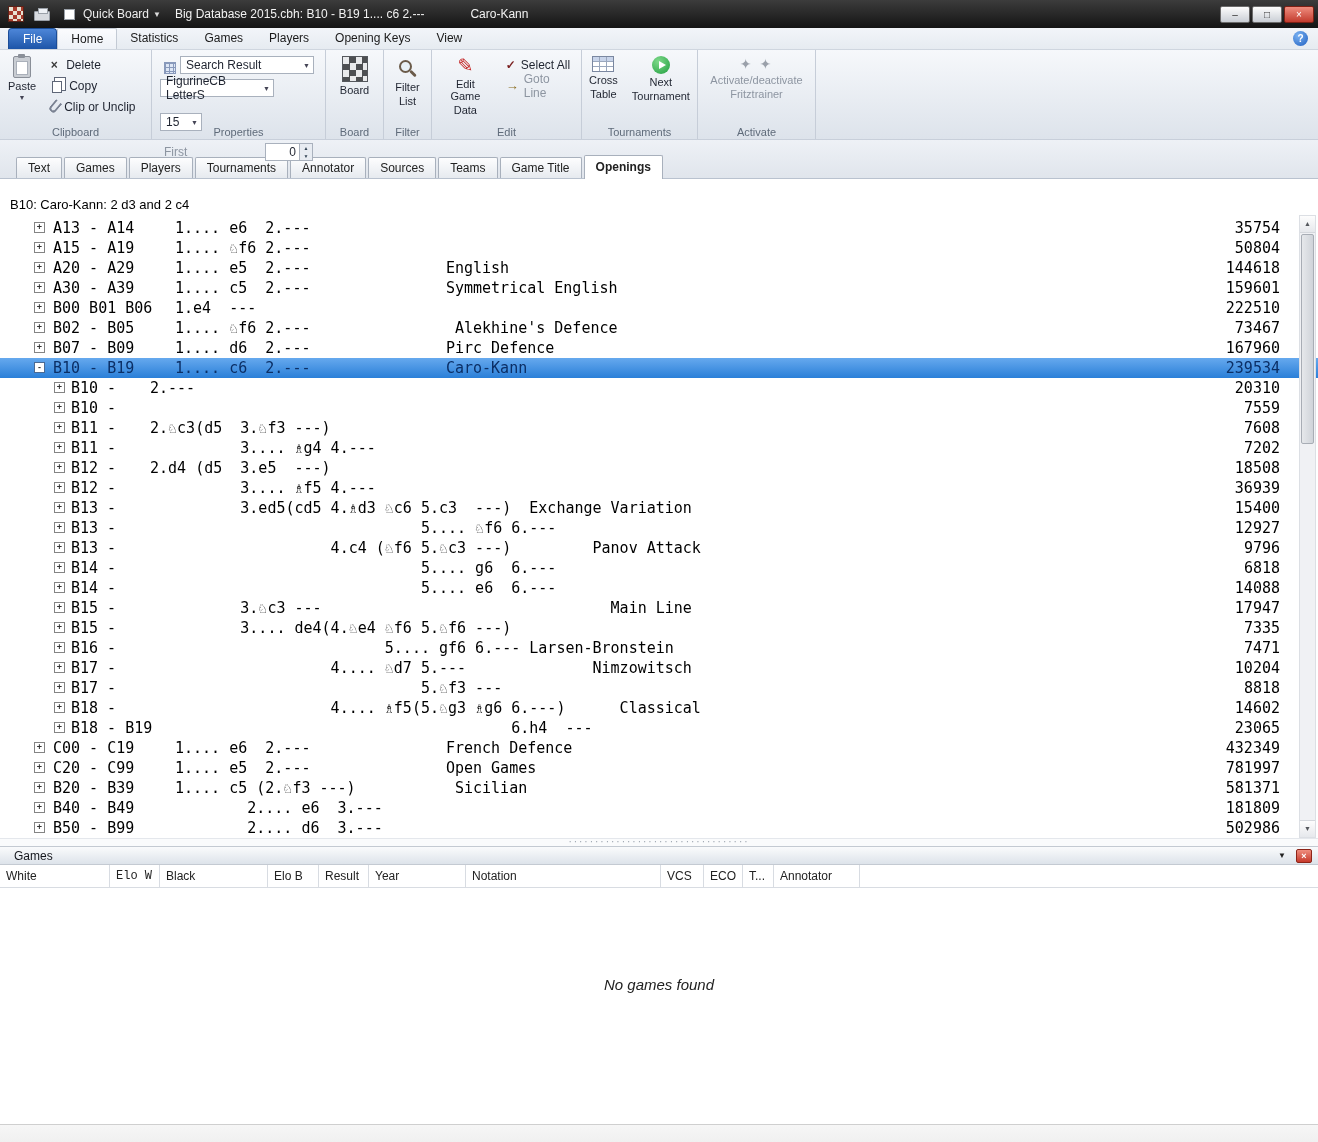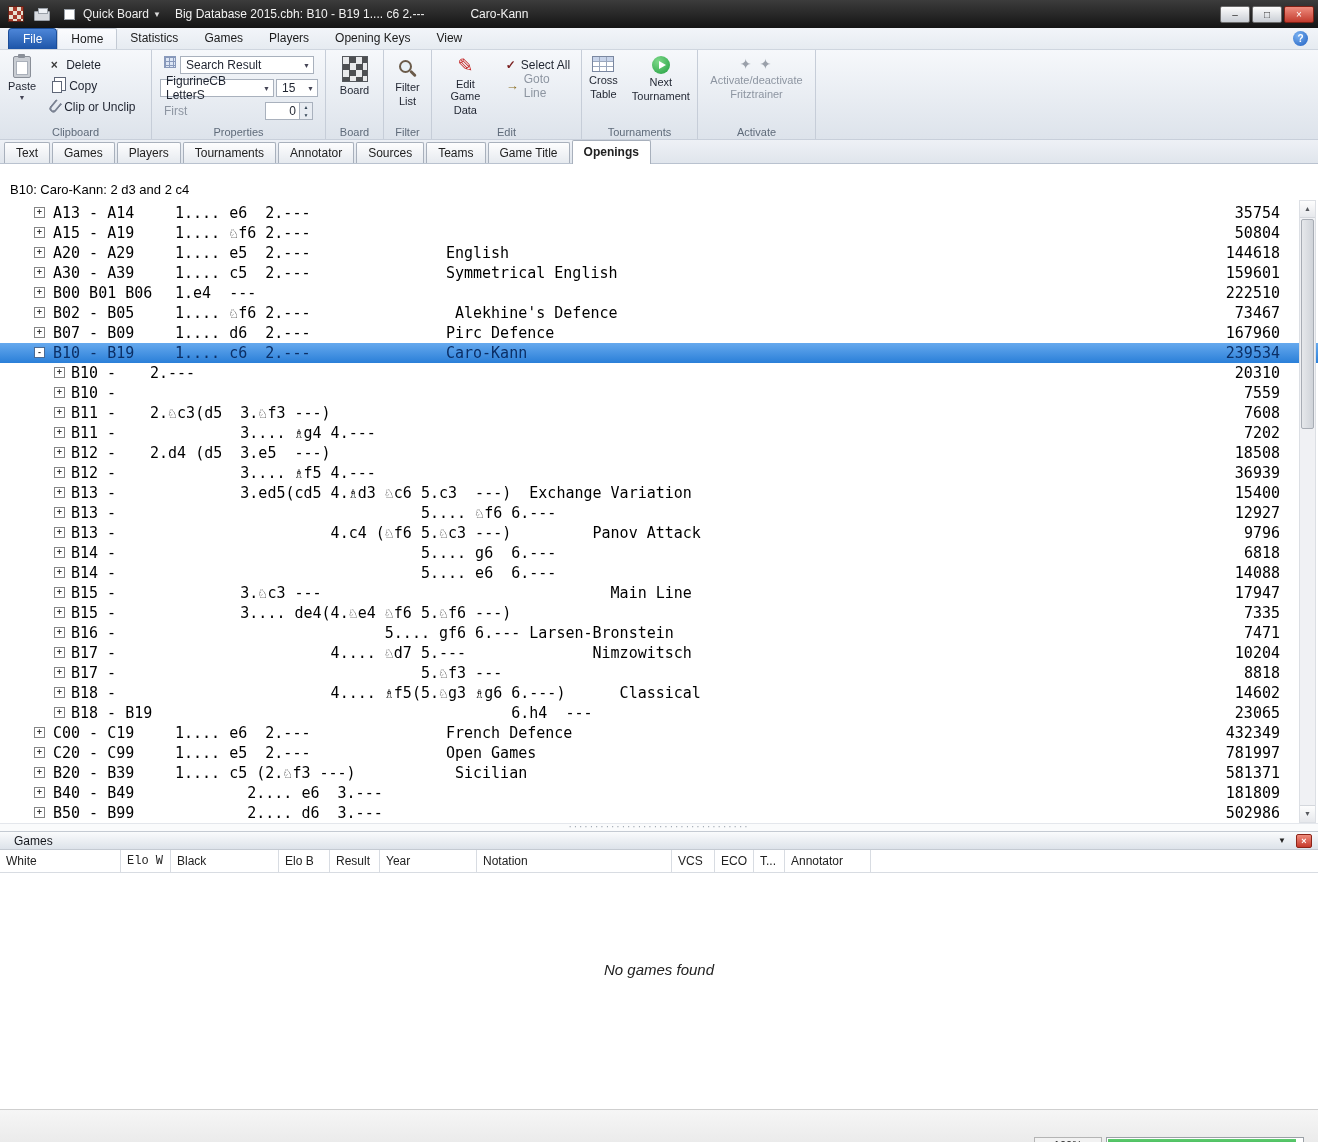--- a/index.html
+++ b/index.html
@@ -80,22 +80,22 @@
     repeating-linear-gradient(90deg,transparent 0 6px,#9aa7bd 6px 7px),
     repeating-linear-gradient(transparent 0 4px,#9aa7bd 4px 5px),
     linear-gradient(#c8d4ea 0 5px,#fff 5px);}
   .play-icon{position:relative;width:18px;height:18px;border-radius:50%;
     background:radial-gradient(circle at 35% 30%,#7ed98a,#1f9e3e);}
   .play-icon::after{content:"";position:absolute;left:7px;top:5px;border-left:7px solid #fff;
     border-top:4px solid transparent;border-bottom:4px solid transparent;}
   .sparkle{color:#9aa0aa;font-size:14px;letter-spacing:2px;}
 
   
-  .doctabs{height:24px;background:linear-gradient(#eef1f6,#e0e5ec);border-bottom:1px solid #b9c2cf;
-    display:flex;align-items:flex-end;padding-left:4px;font-size:12px;}
+  .doctabs{height:39px;background:linear-gradient(#eef1f6,#e0e5ec);border-bottom:1px solid #b9c2cf;
+    display:flex;align-items:flex-end;padding-left:16px;font-size:12px;}
   .dtab{height:21px;line-height:20px;padding:0 11px;margin-right:2px;border:1px solid #a8b0bc;
     border-bottom:none;border-radius:2px 2px 0 0;background:linear-gradient(#fdfdfe,#e6eaef);color:#222;}
   .dtab.active{height:24px;line-height:23px;background:#fff;font-weight:bold;margin-bottom:-1px;}
 
   
   .content{position:relative;height:659px;background:#fff;}
   .pane-header{height:39px;padding:18px 0 0 10px;font-size:13px;color:#000;}
   .tree{position:relative;}
   .trow{position:relative;height:20px;font-family:"DejaVu Sans Mono","Liberation Mono",monospace;
     font-size:15px;line-height:20px;color:#000;white-space:pre;}
@@ -195,28 +195,28 @@
         </div>
         <div class="smallbtn">
           <span class="clip-icon"></span>
           <span>Clip or Unclip</span>
         </div>
       </div>
       <div class="grouplabel">Clipboard</div>
     </div>
 
     <div class="rgroup" style="width:174px;">
-      <div style="display:flex;align-items:flex-start;gap:4px;margin:2px 0 5px 8px;">
+      <div style="display:flex;align-items:flex-end;gap:4px;margin:2px 0 5px 8px;">
         <span class="grid-icon"></span>
         <div class="combo" style="width:134px;">
           <span>Search Result</span>
           <span class="arr">▼</span>
         </div>
       </div>
-      <div style="display:flex;gap:2px;margin:0 0 5px 4px;">
+      <div style="display:flex;gap:16px;margin:0 0 12px 4px;flex-direction:column;">
         <div class="combo" style="width:114px;">
           <span>FigurineCB LetterS</span>
           <span class="arr">▼</span>
         </div>
         <div class="combo" style="width:42px;">
           <span>15</span>
           <span class="arr">▼</span>
         </div>
       </div>
       <div style="display:flex;align-items:center;justify-content:space-between;margin:0 8px 0 8px;">
@@ -350,21 +350,21 @@
 
   <div class="splitter">··································</div>
 
   <div class="games-header">
     <span>Games</span>
     <div class="gh-spacer"></div>
     <span class="gh-chevron">▼</span>
     <div class="gh-close">×</div>
   </div>
   <div class="games-cols" id="games-col-list">
-      <div class="gcol" style="width: 121px;">White</div>
+      <div class="gcol" style="width: 110px;">White</div>
       <div class="gcol" style="width: 50px; font-family: Liberation Mono, monospace;">Elo W</div>
       <div class="gcol" style="width: 108px;">Black</div>
       <div class="gcol" style="width: 51px;">Elo B</div>
       <div class="gcol" style="width: 50px;">Result</div>
       <div class="gcol" style="width: 97px;">Year</div>
       <div class="gcol" style="width: 195px;">Notation</div>
       <div class="gcol" style="width: 43px;">VCS</div>
       <div class="gcol" style="width: 39px;">ECO</div>
       <div class="gcol" style="width: 31px;">T...</div>
       <div class="gcol" style="width: 86px;">Annotator</div>

